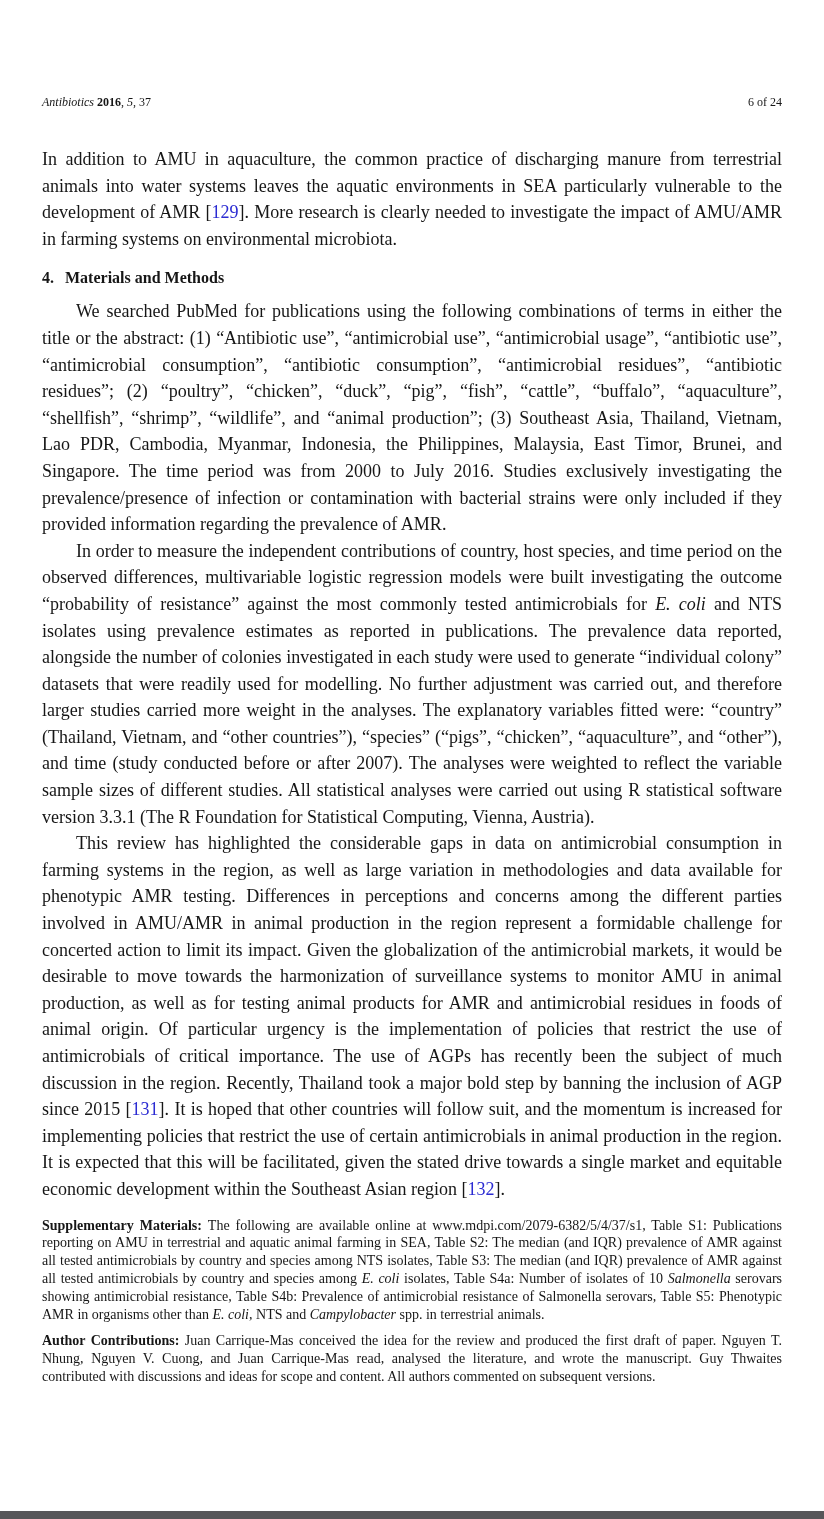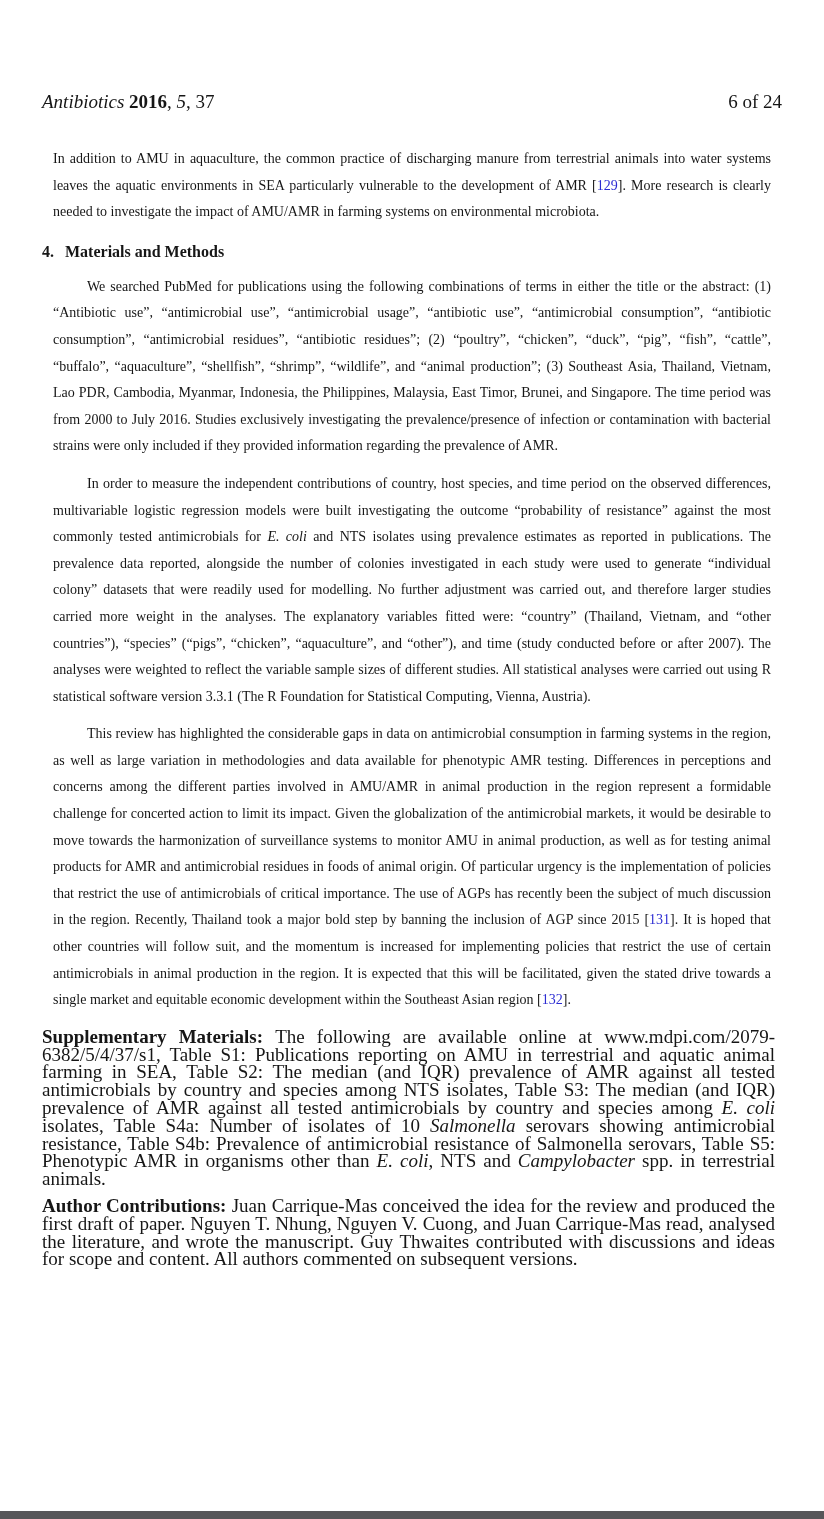--- a/index.html
+++ b/index.html
@@ -11,36 +11,36 @@
   *{box-sizing:border-box;}
   html,body{margin:0;padding:0;}
   body{
     width:824px;height:1519px;position:relative;overflow:hidden;
     background:#ffffff;color:var(--ink);
     font-family:"Liberation Serif", serif;
   }
   .content{position:absolute;left:42px;right:42px;top:0;}
   .page-header{
     margin-top:93px;display:flex;justify-content:space-between;align-items:baseline;
-    font-size:19px;line-height:18px;
+    font-size:12px;line-height:18px;
   }
   .it{font-style:italic;}
   .bd{font-weight:bold;}
   .blocks{margin-top:35px;}
   .body-para{
-    font-size:14px;line-height:26.6px;margin:11px;text-align:justify;
+    font-size:18px;line-height:26.6px;margin:0;text-align:justify;
   }
   .body-para.indent{text-indent:34px;}
   .section-heading{
     font-size:16px;line-height:22px;margin:15px 0 9px 0;font-weight:bold;
     text-align:left;
   }
   .section-heading .h-num{margin-right:11px;}
   .small-para{
-    font-size:19px;line-height:17.8px;margin:9px 7px 0 0;text-align:justify;
+    font-size:14px;line-height:17.8px;margin:9px 0 0 0;text-align:justify;
   }
   .body-para + .small-para{margin-top:14px;}
   a.cite-link{color:var(--link-color);text-decoration:none;cursor:pointer;}
   .footer-bar{
     position:absolute;left:0;right:0;bottom:0;height:8px;
     background:var(--footer-bar-color);
   }
 </style>
 </head>
 <body>

